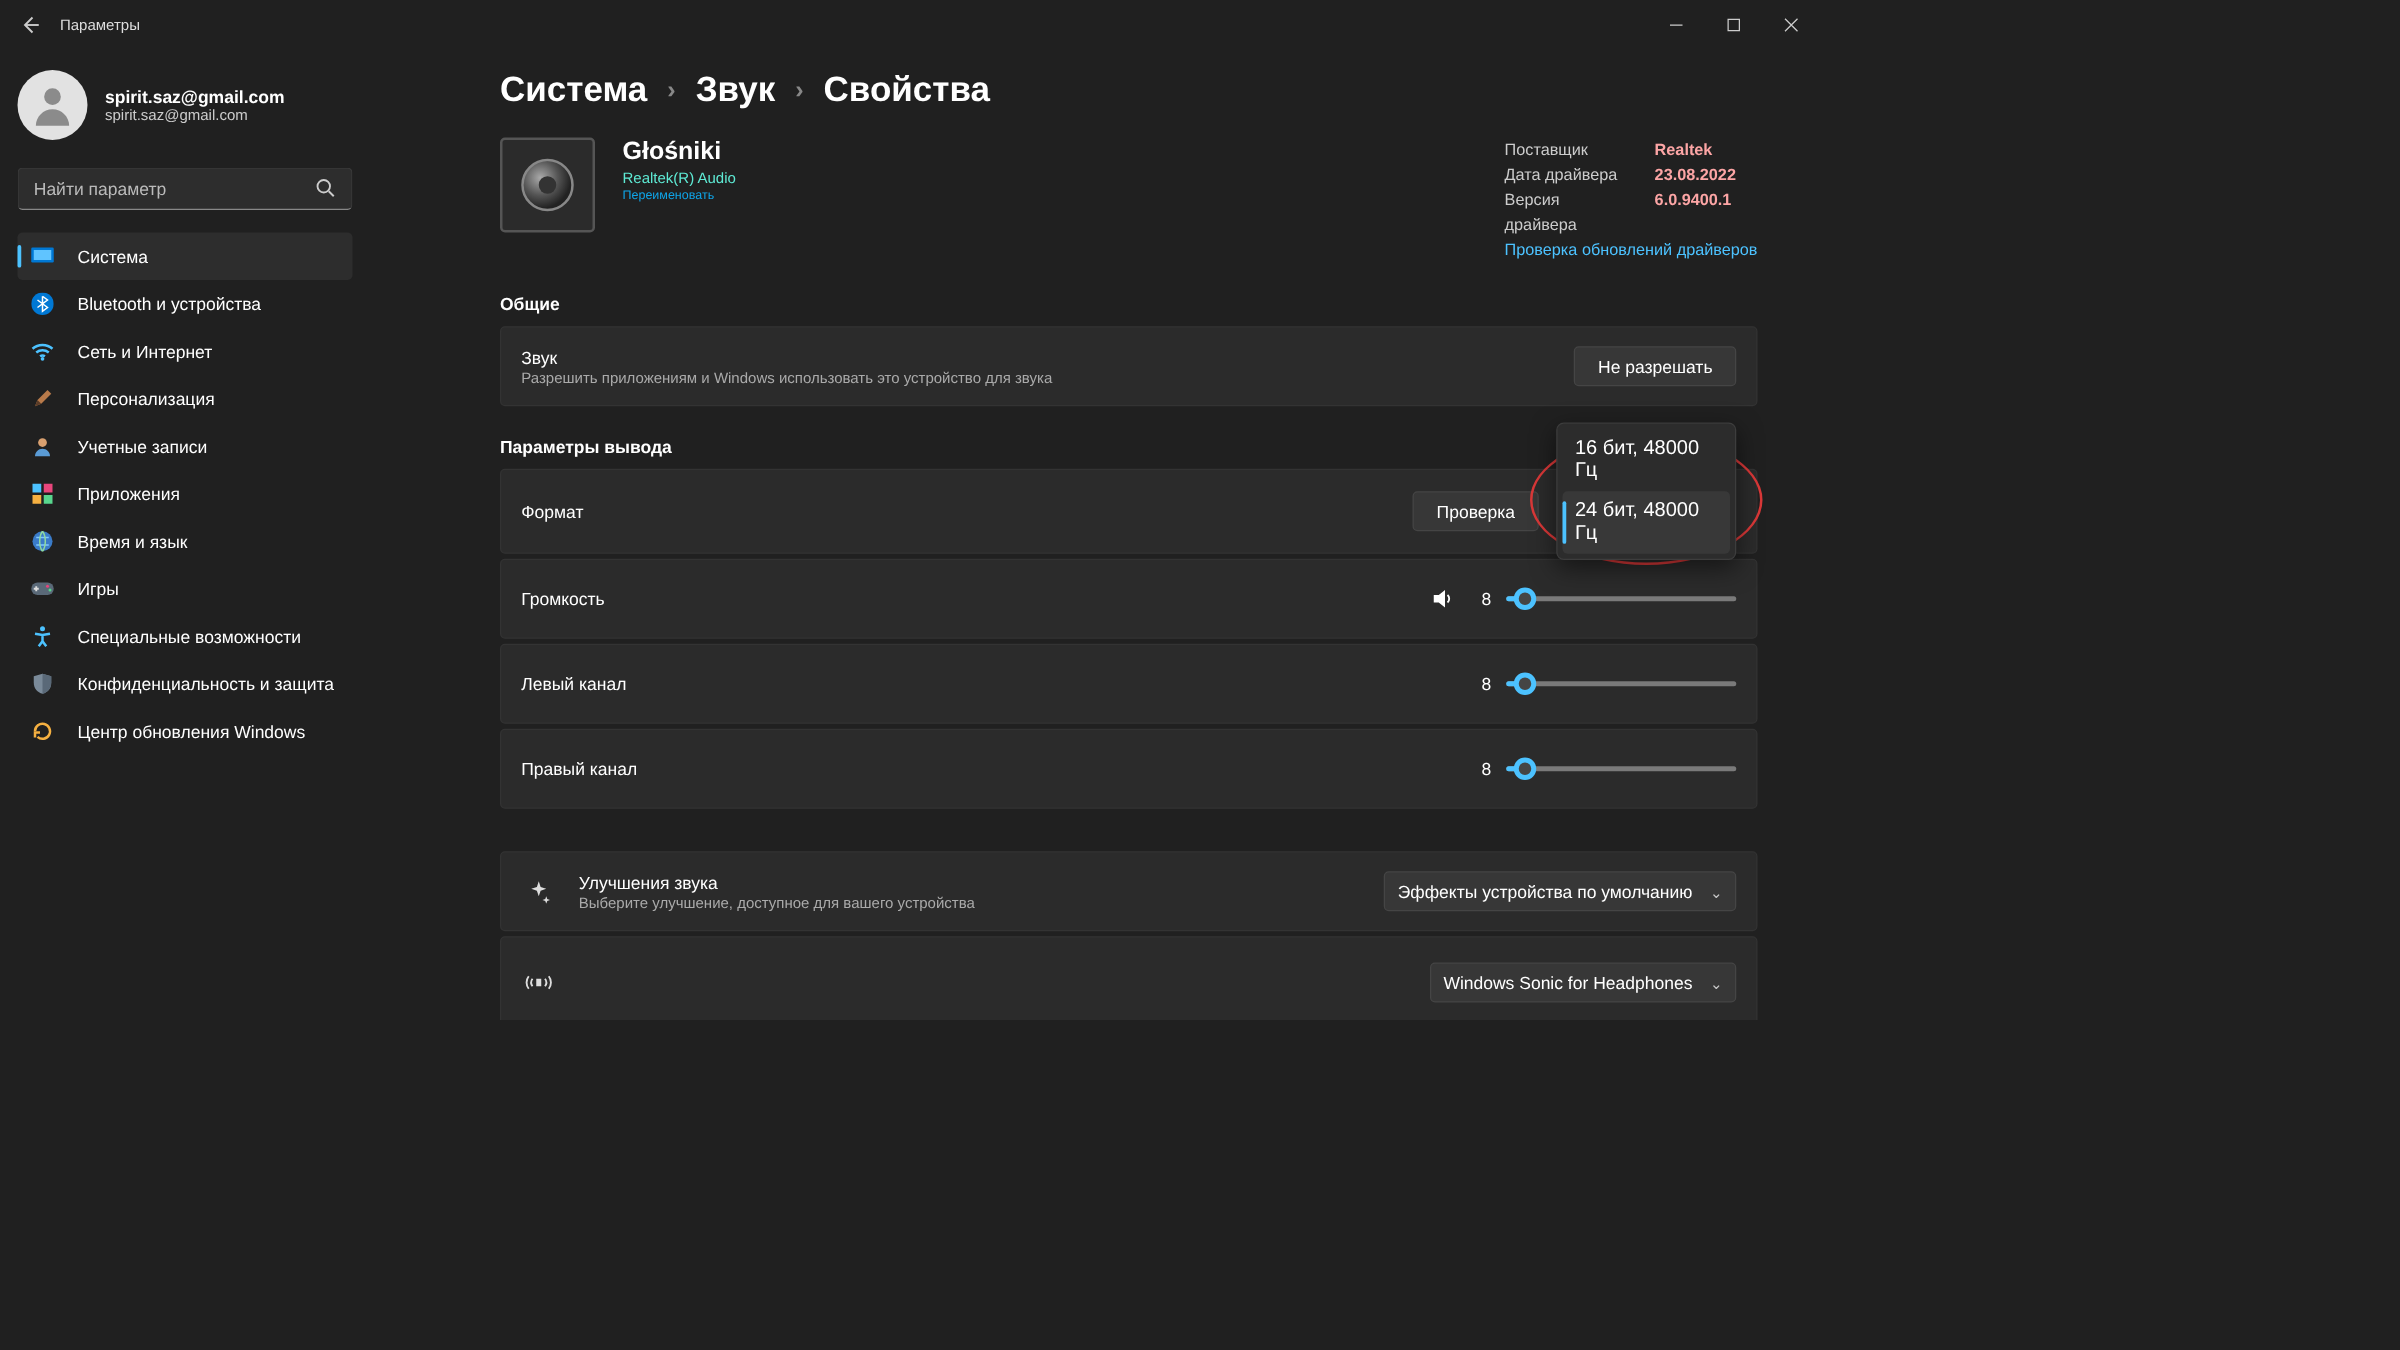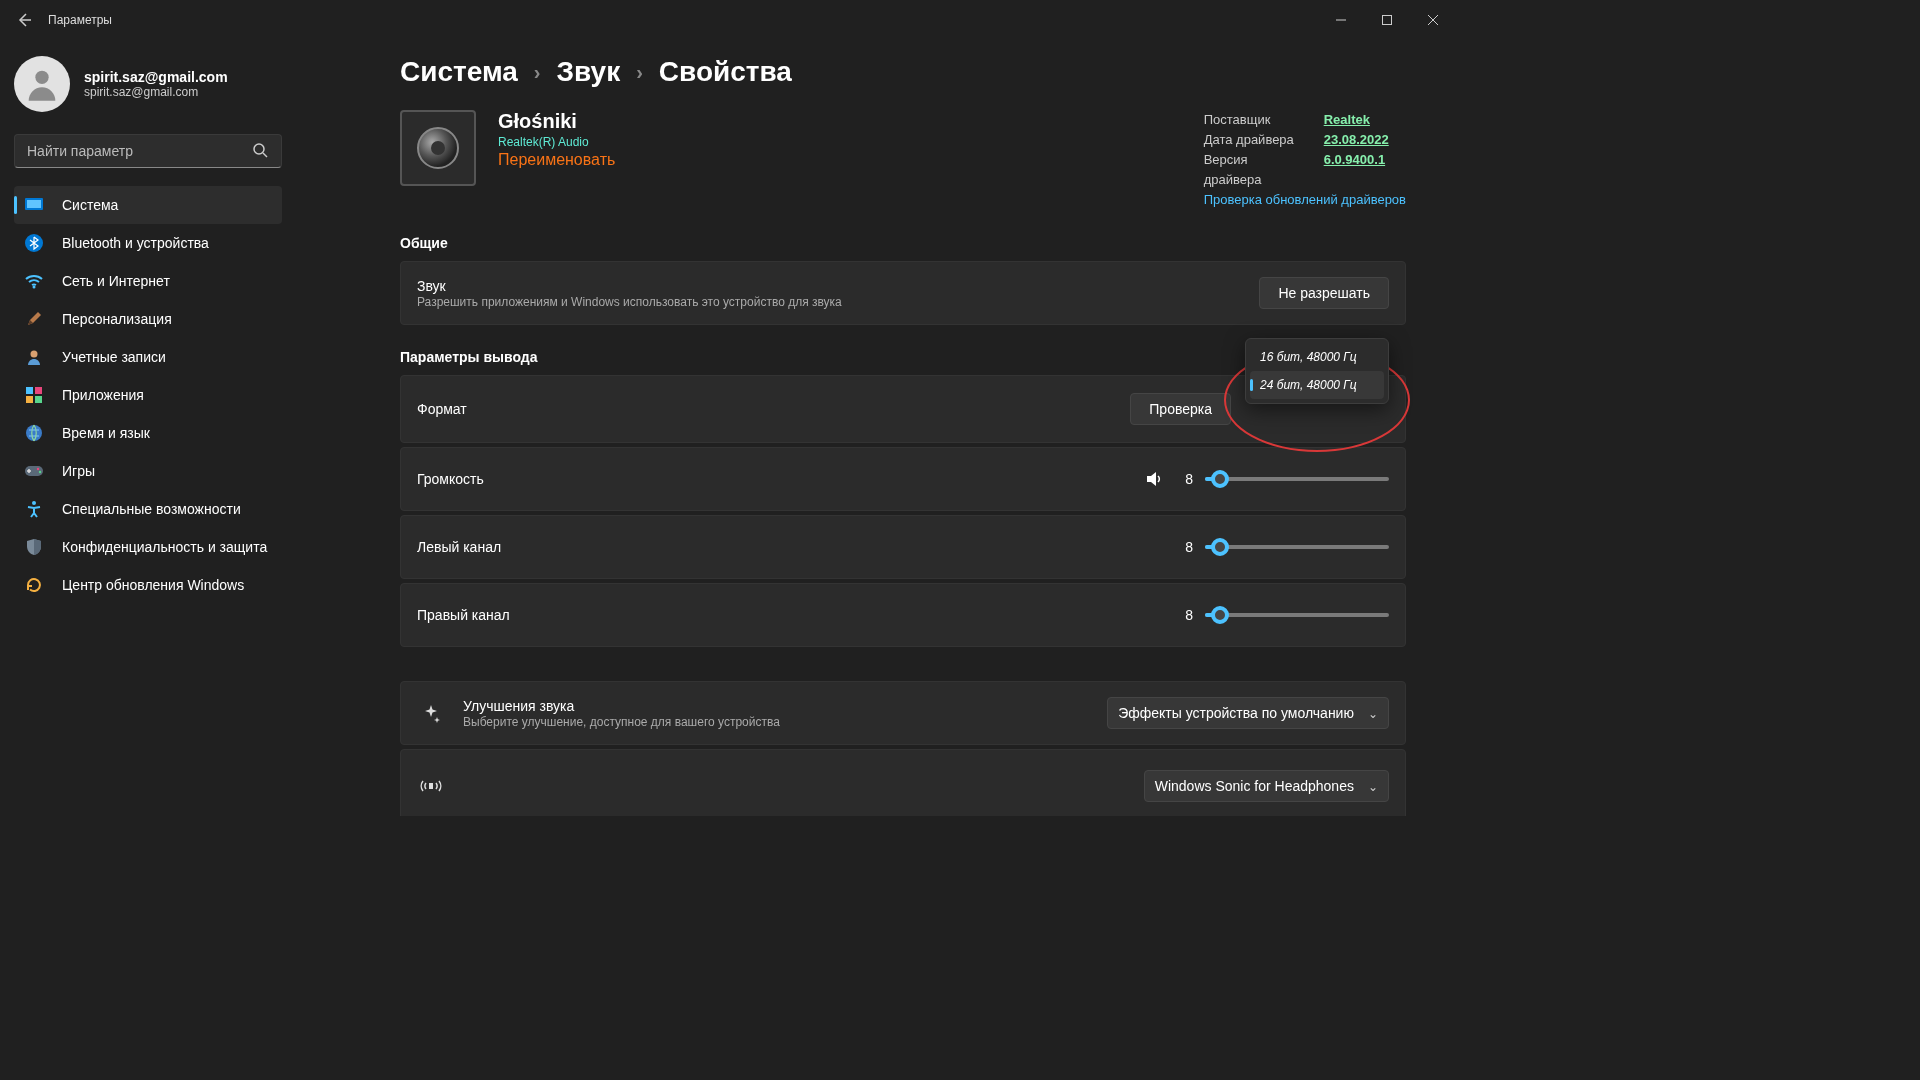--- a/index.html
+++ b/index.html
@@ -35,39 +35,39 @@
 .breadcrumb { display: flex; align-items: center; gap: 16px; font-size: 28px; font-weight: 600; margin-bottom: 22px; }
 .breadcrumb .crumb { color: #ffffff; }
 .breadcrumb .chev { color: #888; font-size: 20px; }
 
 .device-header { display: flex; align-items: flex-start; margin-bottom: 28px; }
 .device-icon { width: 76px; height: 76px; background: #2b2b2b; border: 2px solid #555; border-radius: 4px; display: flex; align-items: center; justify-content: center; margin-right: 22px; }
 .speaker-circle { width: 42px; height: 42px; border-radius: 50%; background: radial-gradient(circle at 35% 35%, #aaa, #555 40%, #222 70%); border: 2px solid #888; position:relative; }
 .speaker-circle::after{content:"";position:absolute;top:50%;left:50%;width:14px;height:14px;border-radius:50%;background:#333;transform:translate(-50%,-50%);}
 .device-info h2 { font-size: 20px; font-weight: 600; }
 .device-info .sub { color: #5eead4; font-size: 12px; margin-top: 2px; }
-.device-info .rename { color: #f97316; font-size: 16px; margin-top: 2px; cursor: pointer; }
+.device-info .rename { color: #0ea5e9; font-size: 10px; margin-top: 2px; cursor: pointer; }
 
 .driver-info { margin-left: auto; font-size: 13px; }
 .driver-info .row { display: flex; gap: 20px; line-height: 20px; }
 .driver-info .label { color: #ccc; width: 100px; }
-.driver-info .val { color: #86efac; font-weight: 600; text-decoration: underline; }
+.driver-info .val { color: #fca5a5; font-weight: 600; }
 .driver-info .link { color: #4cc2ff; cursor: pointer; margin-top: 2px; }
 
 .section-title { font-size: 14px; font-weight: 600; margin-bottom: 10px; margin-top: 6px; }
 
 .card { background: #2b2b2b; border: 1px solid #333; border-radius: 4px; padding: 14px 16px; margin-bottom: 4px; display: flex; align-items: center; min-height: 64px; position: relative; }
 .card .text-col .title { font-size: 14px; }
 .card .text-col .desc { font-size: 12px; color: #aaa; margin-top: 1px; }
 .card .actions { margin-left: auto; display: flex; align-items: center; gap: 14px; }
 
 .pill-btn { background: #373737; border: 1px solid #454545; border-radius: 4px; padding: 7px 18px; color: #fff; font-size: 14px; cursor: pointer; }
 
 .dropdown-popup { position: absolute; right: 16px; top: -38px; background: #2c2c2c; border: 1px solid #3d3d3d; border-radius: 6px; padding: 4px; width: 144px; box-shadow: 0 6px 20px rgba(0,0,0,0.5); z-index: 5; }
-.dropdown-popup .opt { padding: 7px 10px; font-size: 12px; border-radius: 4px; cursor: pointer; position: relative; font-style: italic; }
+.dropdown-popup .opt { padding: 7px 10px; font-size: 16px; border-radius: 4px; cursor: pointer; position: relative; }
 .dropdown-popup .opt.selected { background: #383838; }
 .dropdown-popup .opt.selected::before { content: ""; position: absolute; left: 0; top: 8px; bottom: 8px; width: 3px; background: #4cc2ff; border-radius: 2px; }
 
 .annotation { position: absolute; border: 2px solid #d93838; border-radius: 50%; pointer-events: none; z-index: 4; }
 
 .slider { position: relative; width: 184px; height: 4px; background: #7a7a7a; border-radius: 2px; }
 .slider .fill { position: absolute; left: 0; top: 0; bottom: 0; background: #4cc2ff; border-radius: 2px; }
 .slider .thumb { position: absolute; top: 50%; width: 18px; height: 18px; background: #454545; border: 4px solid #4cc2ff; border-radius: 50%; transform: translate(-50%, -50%); }
 
 .vol-row { display: flex; align-items: center; gap: 12px; margin-left: auto; }

